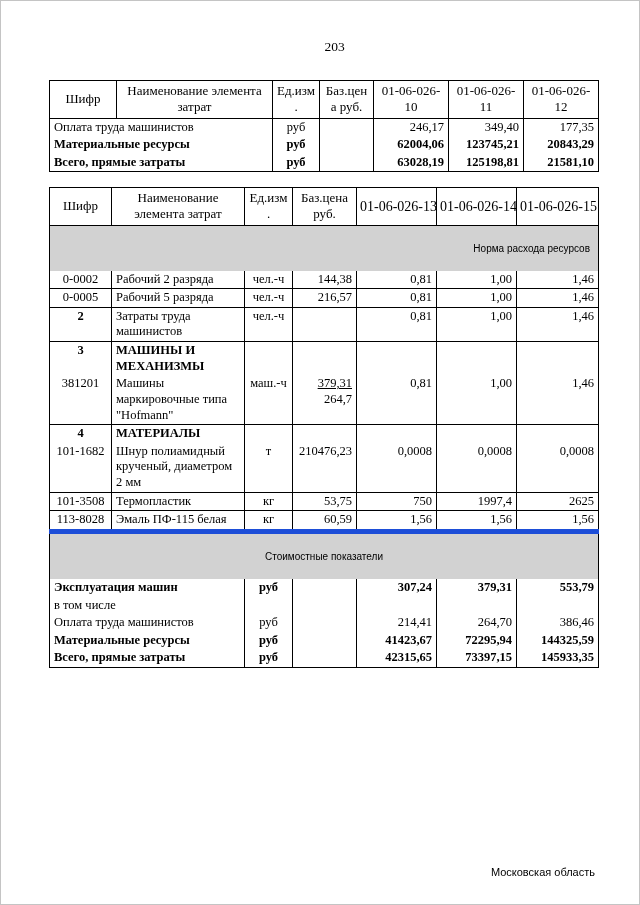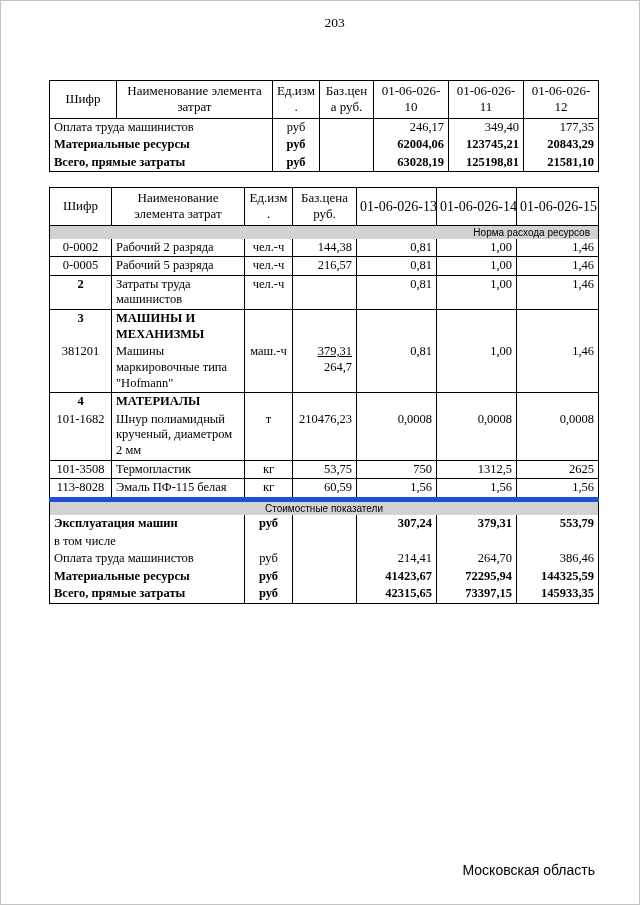--- a/index.html
+++ b/index.html
@@ -6,21 +6,21 @@
   .page {
     position: relative;
     width: 640px; height: 905px;
     box-sizing: border-box;
     background: #ffffff;
     border: 1px solid #c4c4c4;
     font-family: "Liberation Serif", serif;
     color: #000;
   }
   .page-number {
-    position: absolute; top: 14px; left: 0; right: 0;
+    position: absolute; top: 38px; left: 0; right: 0;
     text-align: center; font-size: 13.5px; margin-left: 29px;
   }
   table.t {
     position: absolute; left: 48px;
     width: 549px;
     border-collapse: collapse;
     table-layout: fixed;
     border: 1.5px solid #000;
   }
   .t1 { top: 79px; }
@@ -45,33 +45,33 @@
   }
   .t2 th.nw { white-space: nowrap; font-size: 14px; }
   tr.rb td { border-bottom: 1px solid #000; }
   tr.section td { border-bottom: none; }
   tr.band td {
     background: #d2d2d2;
     font-family: "Liberation Sans", sans-serif;
     font-size: 10px;
     line-height: 13px;
     text-align: right;
-    padding: 0 8px;
+    padding: 16px 8px;
   }
   tr.band.bt td { border-top: 5px solid #1d4ed8; text-align: center; }
   .c  { text-align: center; margin-top: 20px; }
   .r  { text-align: right; }
   .name, .name2 { text-align: left; }
   .b  { font-weight: bold; }
   .u  { text-decoration: underline; }
   .mid { vertical-align: middle; }
   .footer {
     position: absolute; right: 44px; bottom: 26px;
     font-family: "Liberation Sans", sans-serif;
-    font-size: 14px;
+    font-size: 11px;
   }
 </style>
 </head>
 <body>
 
 <div class="page">
 
   <div class="page-number">203</div>
 
   <table class="t t1">
@@ -210,21 +210,21 @@
           <td class="r">0,0008</td>
           <td class="r">0,0008</td>
           <td class="r">0,0008</td>
         </tr>
         <tr class="rb">
           <td class="c">101-3508</td>
           <td class="name">Термопластик</td>
           <td class="c">кг</td>
           <td class="r">53,75</td>
           <td class="r">750</td>
-          <td class="r">1312,5</td>
+          <td class="r">1997,4</td>
           <td class="r">2625</td>
         </tr>
         <tr class="rb">
           <td class="c">113-8028</td>
           <td class="name">Эмаль ПФ-115 белая</td>
           <td class="c">кг</td>
           <td class="r">60,59</td>
           <td class="r">1,56</td>
           <td class="r">1,56</td>
           <td class="r">1,56</td>

